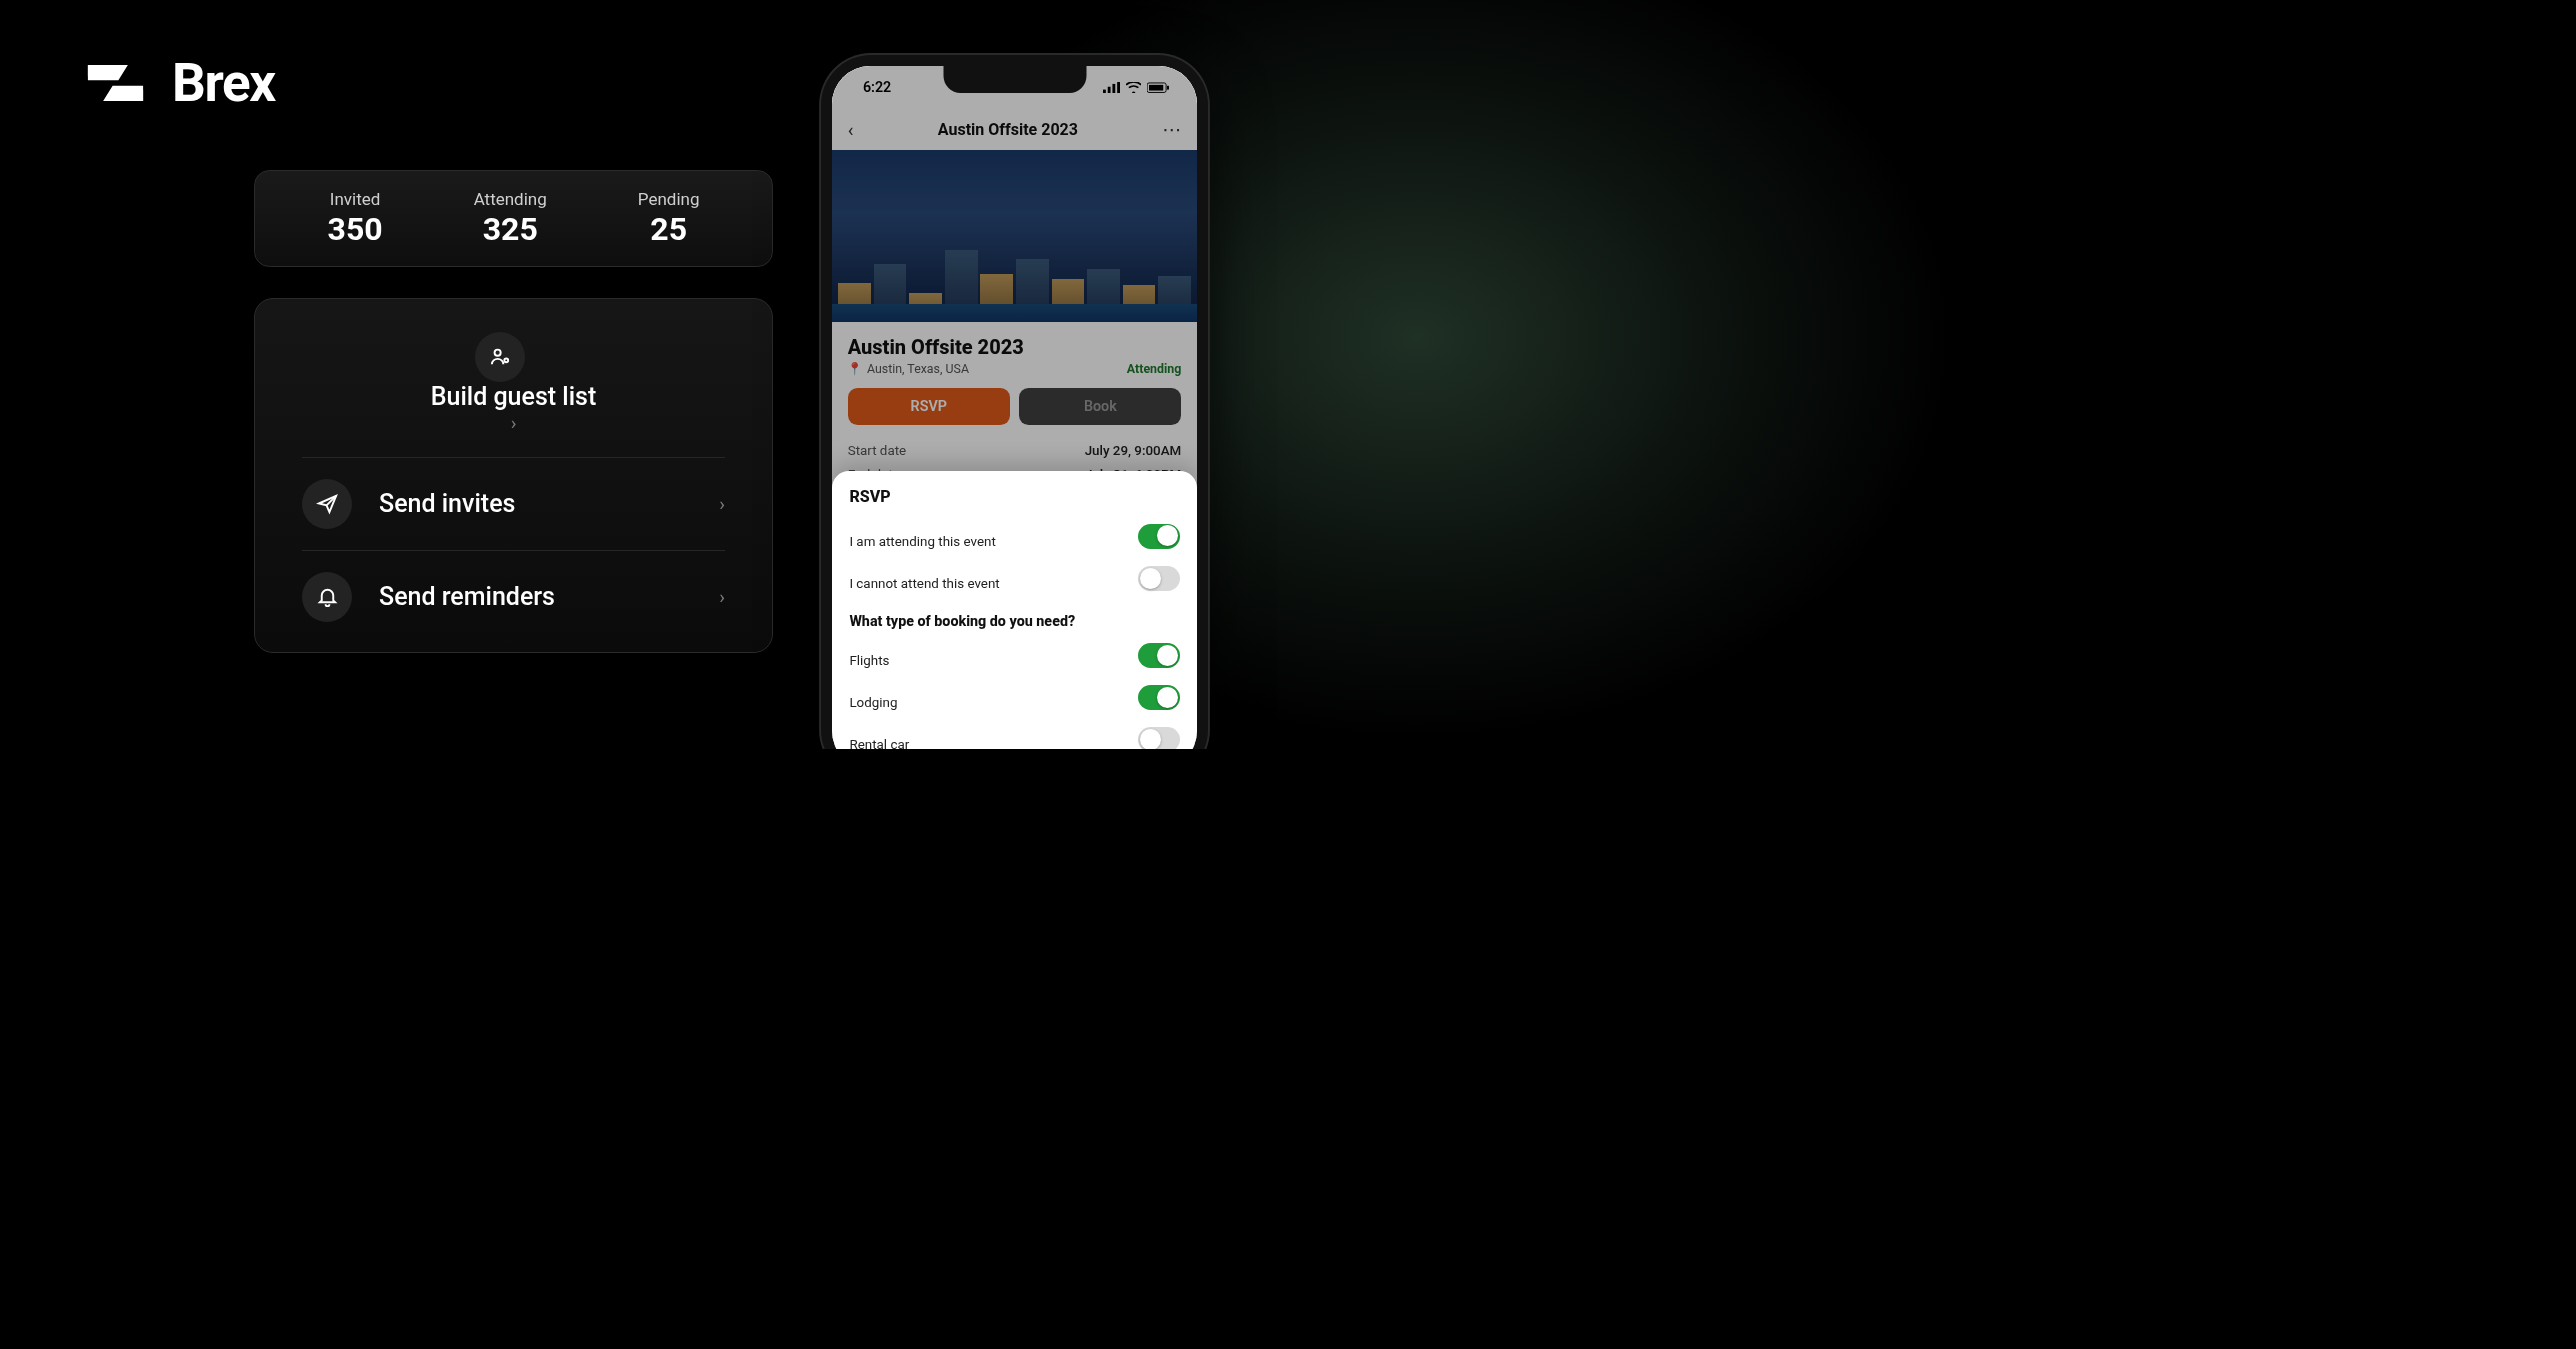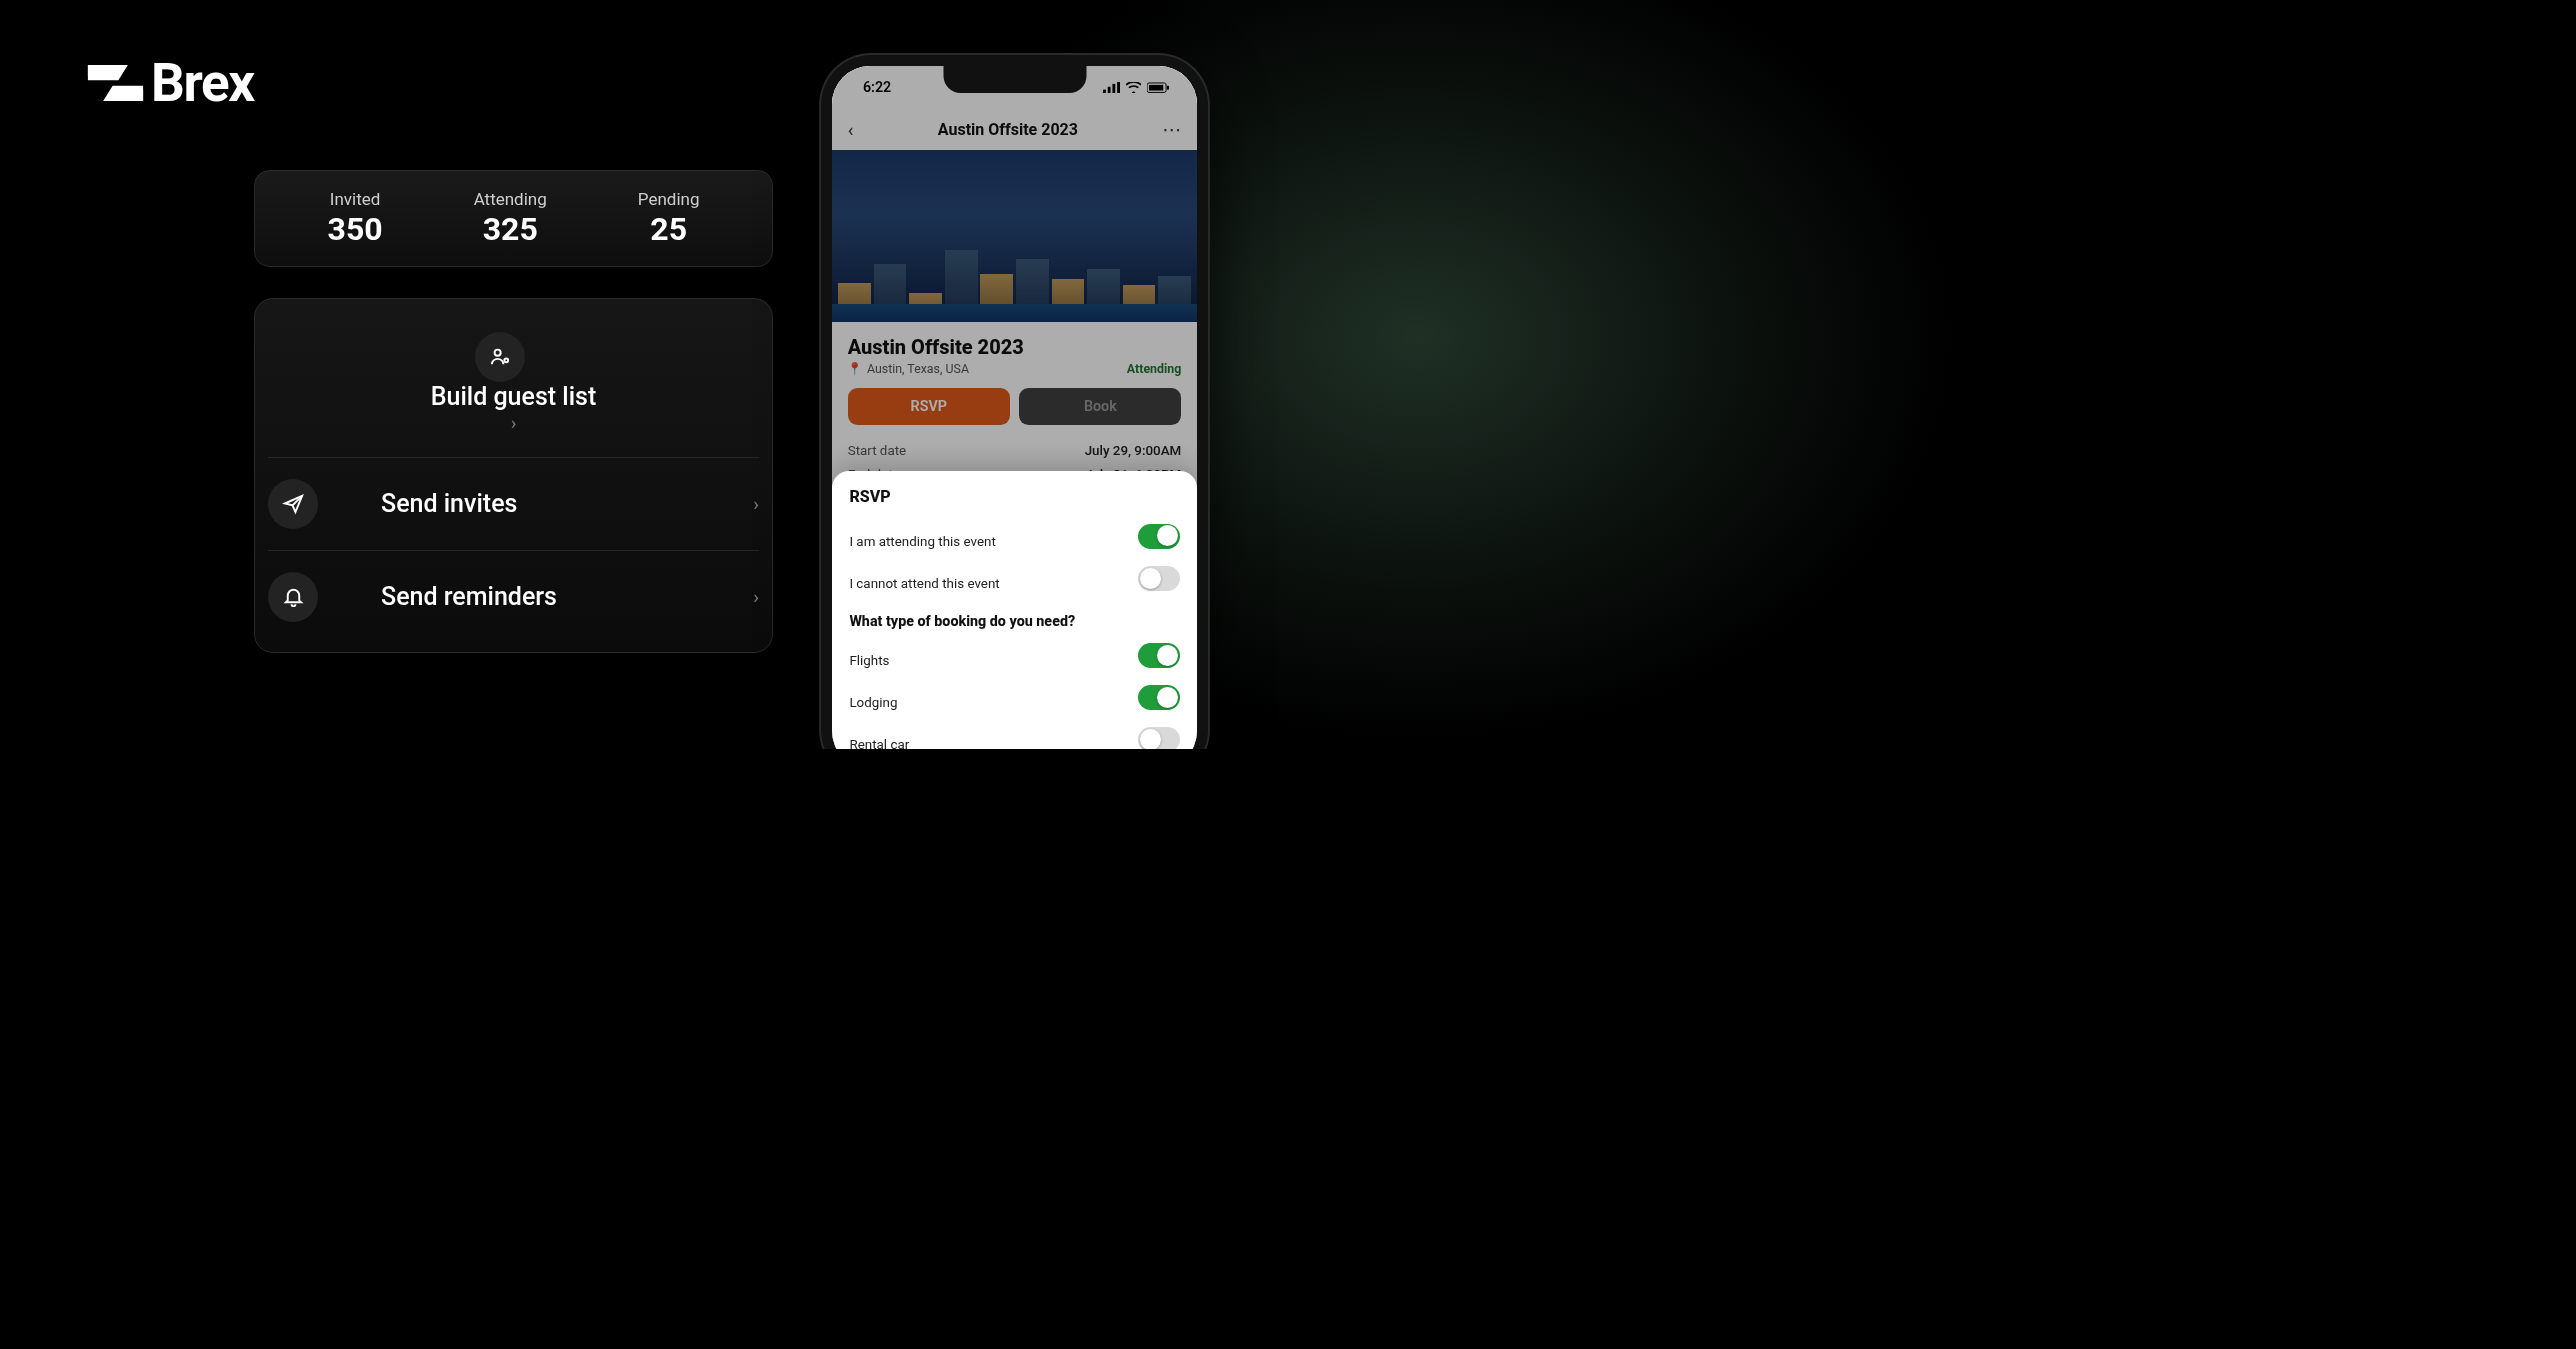--- a/index.html
+++ b/index.html
@@ -14,21 +14,21 @@
     height: 749px;
   }
 
   
   .brex-logo {
     position: absolute;
     top: 52px;
     left: 86px;
     display: flex;
     align-items: center;
-    gap: 6px;
+    gap: 27px;
   }
   .brex-mark svg { display: block; }
   .brex-word {
     color: #fff;
     font-size: 53px;
     font-weight: 700;
     letter-spacing: -1.4px;
   }
 
   
@@ -60,21 +60,21 @@
     border: 1px solid #2b2b2b;
     border-radius: 19px;
     padding: 9.5px 0;
   }
   .action-row {
     display: flex;
     align-items: center;
     padding: 21px 30.5px;
     cursor: pointer;
   }
-  .action-row + .action-row { border-top: 1px solid #262626; margin: 0 13px; padding-left:0; padding-right:0;gap:36px; }
+  .action-row + .action-row { border-top: 1px solid #262626; margin: 0 47px; padding-left:0; padding-right:0; }
   .actions-card .action-row:first-child { padding: 23px 30.5px; flex-direction: column; }
   .action-icon-circle {
     width: 50px; height: 50px;
     border-radius: 50%;
     background: #232323;
     display: flex; align-items: center; justify-content: center;
     margin-right: 27px;
     flex-shrink: 0;
   }
   .action-icon-circle svg { width: 23px; height: 23px; stroke: #fff; fill: none; stroke-width: 2; }

